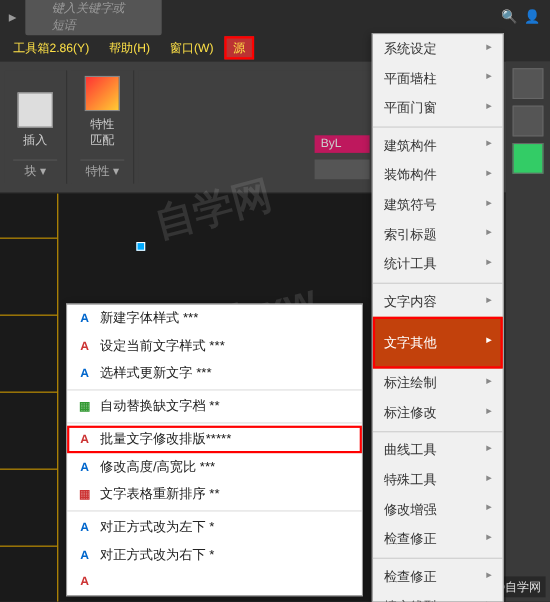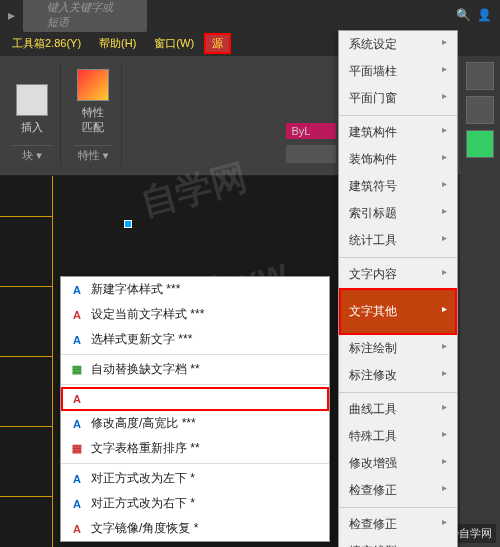--- a/index.html
+++ b/index.html
@@ -192,40 +192,40 @@
       <span>选样式更新文字   ***<ttu></ttu></span>
     </div>
     <div class="sm-sep"></div>
     <div class="sm-item">
       <span class="sm-icon" style="color:#393">▦</span>
       <span>自动替换缺文字档 **<ttrf></ttrf></span>
     </div>
     <div class="sm-sep"></div>
     <div class="sm-item sm-highlight">
       <span class="sm-icon" style="color:#c33">A</span>
+      <span>批量文字修改排版*****<ttc></ttc></span>
     </div>
     <div class="sm-item">
       <span class="sm-icon" style="color:#06c">A</span>
       <span>修改高度/高宽比  ***<ttw></ttw></span>
     </div>
     <div class="sm-item">
       <span class="sm-icon" style="color:#c33">▦</span>
       <span>文字表格重新排序 **<ttpx></ttpx></span>
     </div>
     <div class="sm-sep"></div>
     <div class="sm-item">
       <span class="sm-icon" style="color:#06c">A</span>
       <span>对正方式改为左下  *<ttl></ttl></span>
     </div>
     <div class="sm-item">
       <span class="sm-icon" style="color:#06c">A</span>
       <span>对正方式改为右下  *<ttll></ttll></span>
     </div>
     <div class="sm-item">
       <span class="sm-icon" style="color:#c33">A</span>
-      <span>文字镜像/角度恢复 *<ttrr></ttrr></span>
     </div>
   </div>
 
 <div class="corner-logo">
   <span>◐</span>
   <span>CAD自学网</span>
 </div>
 
 </body></html>

